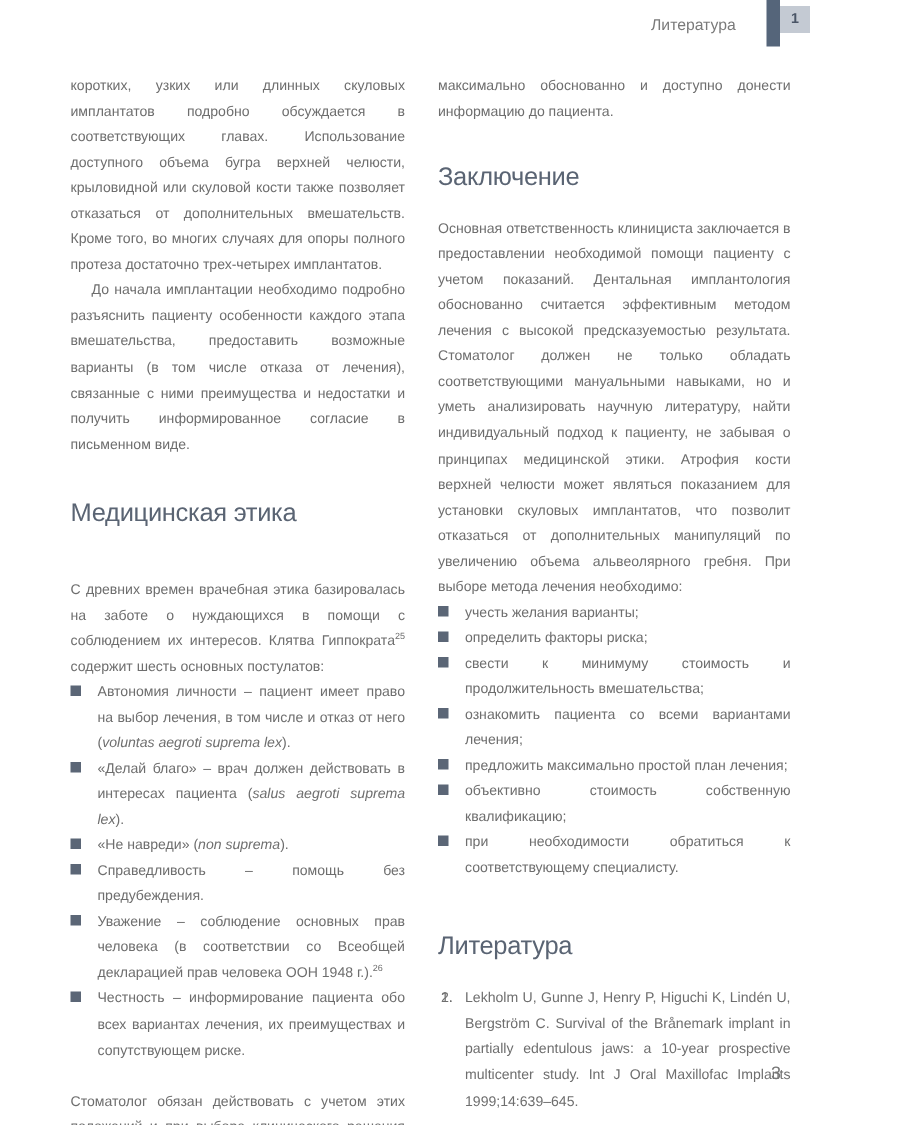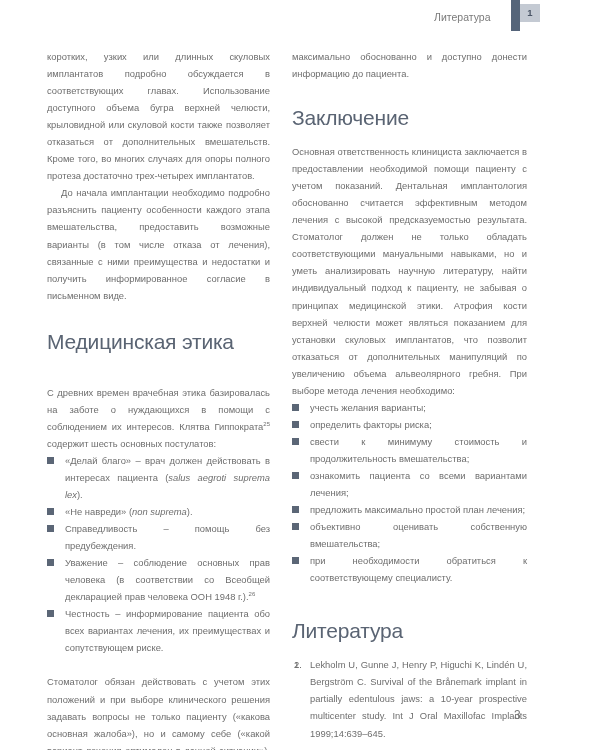--- a/index.html
+++ b/index.html
@@ -9,21 +9,21 @@
   }
   .header-title { position: absolute; left: 434px; top: 11px; font-size: 10.5px; color: #7a7a7a; }
   .header-bar { position: absolute; left: 511px; top: 0; width: 9px; height: 31px; background: #55657a; }
   .chapter-box { position: absolute; left: 520px; top: 4px; width: 20px; height: 18px; background: #c4cad3;
     color: #4a5566; font-size: 9.5px; font-weight: bold; text-align: center; line-height: 18px; }
   .col { position: absolute; top: 48px; font-size: 9.4px; line-height: 17.05px; text-align: justify; }
   .col-left { left: 47px; width: 223px; }
   .col-right { left: 292px; width: 235px; top: 48px; }
   p { margin: 0; }
   .indent { text-indent: 14px; }
-  h2 { font-weight: normal; font-size: 21px; color: #5a6473; margin: 0; line-height: 22px; letter-spacing: -0.2px; }
+  h2 { font-weight: normal; font-size: 17px; color: #5a6473; margin: 0; line-height: 22px; letter-spacing: -0.2px; }
   ul { list-style: none; margin: 0; padding: 0; }
   ul li { position: relative; padding-left: 18px; }
   ul li .bullet { position: absolute; left: 0; top: 5px; width: 7px; height: 7px; background: #5b6676; }
   ol { list-style: none; margin: 0; padding: 0; }
   ol li { position: relative; padding-left: 18px; }
   ol li .num { position: absolute; left: 2px; top: 0; }
   sup { font-size: 6px; vertical-align: 4px; line-height: 0; }
   i { font-style: italic; }
   .page-number { position: absolute; left: 514px; top: 708px; font-size: 12px; color: #777; }
 </style>
@@ -38,20 +38,21 @@
 
 <div class="col col-left">
   <p>коротких, узких или длинных скуловых имплантатов подробно обсуждается в соответствующих главах. Использование доступного объема бугра верхней челюсти, крыловидной или скуловой кости также позволяет отказаться от дополнительных вмешательств. Кроме того, во многих случаях для опоры полного протеза достаточно трех-четырех имплантатов.</p>
   <p class="indent">До начала имплантации необходимо подробно разъяснить пациенту особенности каждого этапа вмешательства, предоставить возможные варианты (в том числе отказа от лечения), связанные с ними преимущества и недостатки и получить информированное согласие в письменном виде.</p>
 
   <h2 style="margin-top:27px; margin-bottom:31px;">Медицинская этика</h2>
 
   <p><span>С древних времен врачебная этика базировалась на заботе о нуждающихся в помощи с соблюдением их интересов. Клятва Гиппократа</span><sup>25</sup><span> содержит шесть основных постулатов:</span></p>
 
   <ul>
+    <li><span class="bullet"></span><span>Автономия личности – пациент имеет право на выбор лечения, в том числе и отказ от него (</span><i>voluntas aegroti suprema lex</i><span>).</span></li>
     <li><span class="bullet"></span><span>«Делай благо» – врач должен действовать в интересах пациента (</span><i>salus aegroti suprema lex</i><span>).</span></li>
     <li><span class="bullet"></span><span>«Не навреди» (</span><i>non suprema</i><span>).</span></li>
     <li><span class="bullet"></span><span>Справедливость – помощь без предубеждения.</span></li>
     <li><span class="bullet"></span><span>Уважение – соблюдение основных прав человека (в соответствии со Всеобщей декларацией прав человека ООН 1948 г.).</span><sup>26</sup></li>
     <li><span class="bullet"></span><span>Честность – информирование пациента обо всех вариантах лечения, их преимуществах и сопутствующем риске.</span></li>
   </ul>
 
   <p style="margin-top:17px;">Стоматолог обязан действовать с учетом этих положений и при выборе клинического решения задавать вопросы не только пациенту («какова основная жалоба»), но и самому себе («какой вариант лечения оптимален в данной ситуации»). На первый план выходит квалификация специалиста, причем не только мануальные навыки, но и умение читать и анализировать научную литературу, с тем чтобы</p>
 </div>
 
@@ -60,21 +61,21 @@
 
   <h2 style="margin-top:25px; margin-bottom:14px;">Заключение</h2>
   <p>Основная ответственность клинициста заключается в предоставлении необходимой помощи пациенту с учетом показаний. Дентальная имплантология обоснованно считается эффективным методом лечения с высокой предсказуемостью результата. Стоматолог должен не только обладать соответствующими мануальными навыками, но и уметь анализировать научную литературу, найти индивидуальный подход к пациенту, не забывая о принципах медицинской этики. Атрофия кости верхней челюсти может являться показанием для установки скуловых имплантатов, что позволит отказаться от дополнительных манипуляций по увеличению объема альвеолярного гребня. При выборе метода лечения необходимо:</p>
 
   <ul>
     <li><span class="bullet"></span><span>учесть желания варианты;</span></li>
     <li><span class="bullet"></span><span>определить факторы риска;</span></li>
     <li><span class="bullet"></span><span>свести к минимуму стоимость и продолжительность вмешательства;</span></li>
     <li><span class="bullet"></span><span>ознакомить пациента со всеми вариантами лечения;</span></li>
     <li><span class="bullet"></span><span>предложить максимально простой план лечения;</span></li>
-    <li><span class="bullet"></span><span>объективно оценивать собственную вмешательства;</span></li>
+    <li><span class="bullet"></span><span>объективно стоимость собственную квалификацию;</span></li>
     <li><span class="bullet"></span><span>при необходимости обратиться к соответствующему специалисту.</span></li>
   </ul>
 
   <h2 style="margin-top:34px; margin-bottom:14px;">Литература</h2>
 
   <ol>
     <li><span class="num">1.</span></li>
     <li><span class="num">2.</span><span>Lekholm U, Gunne J, Henry P, Higuchi K, Lindén U, Bergström C. Survival of the Brånemark implant in partially edentulous jaws: a 10-year prospective multicenter study. Int J Oral Maxillofac Implants 1999;14:639–645.</span></li>
   </ol>
 </div>

